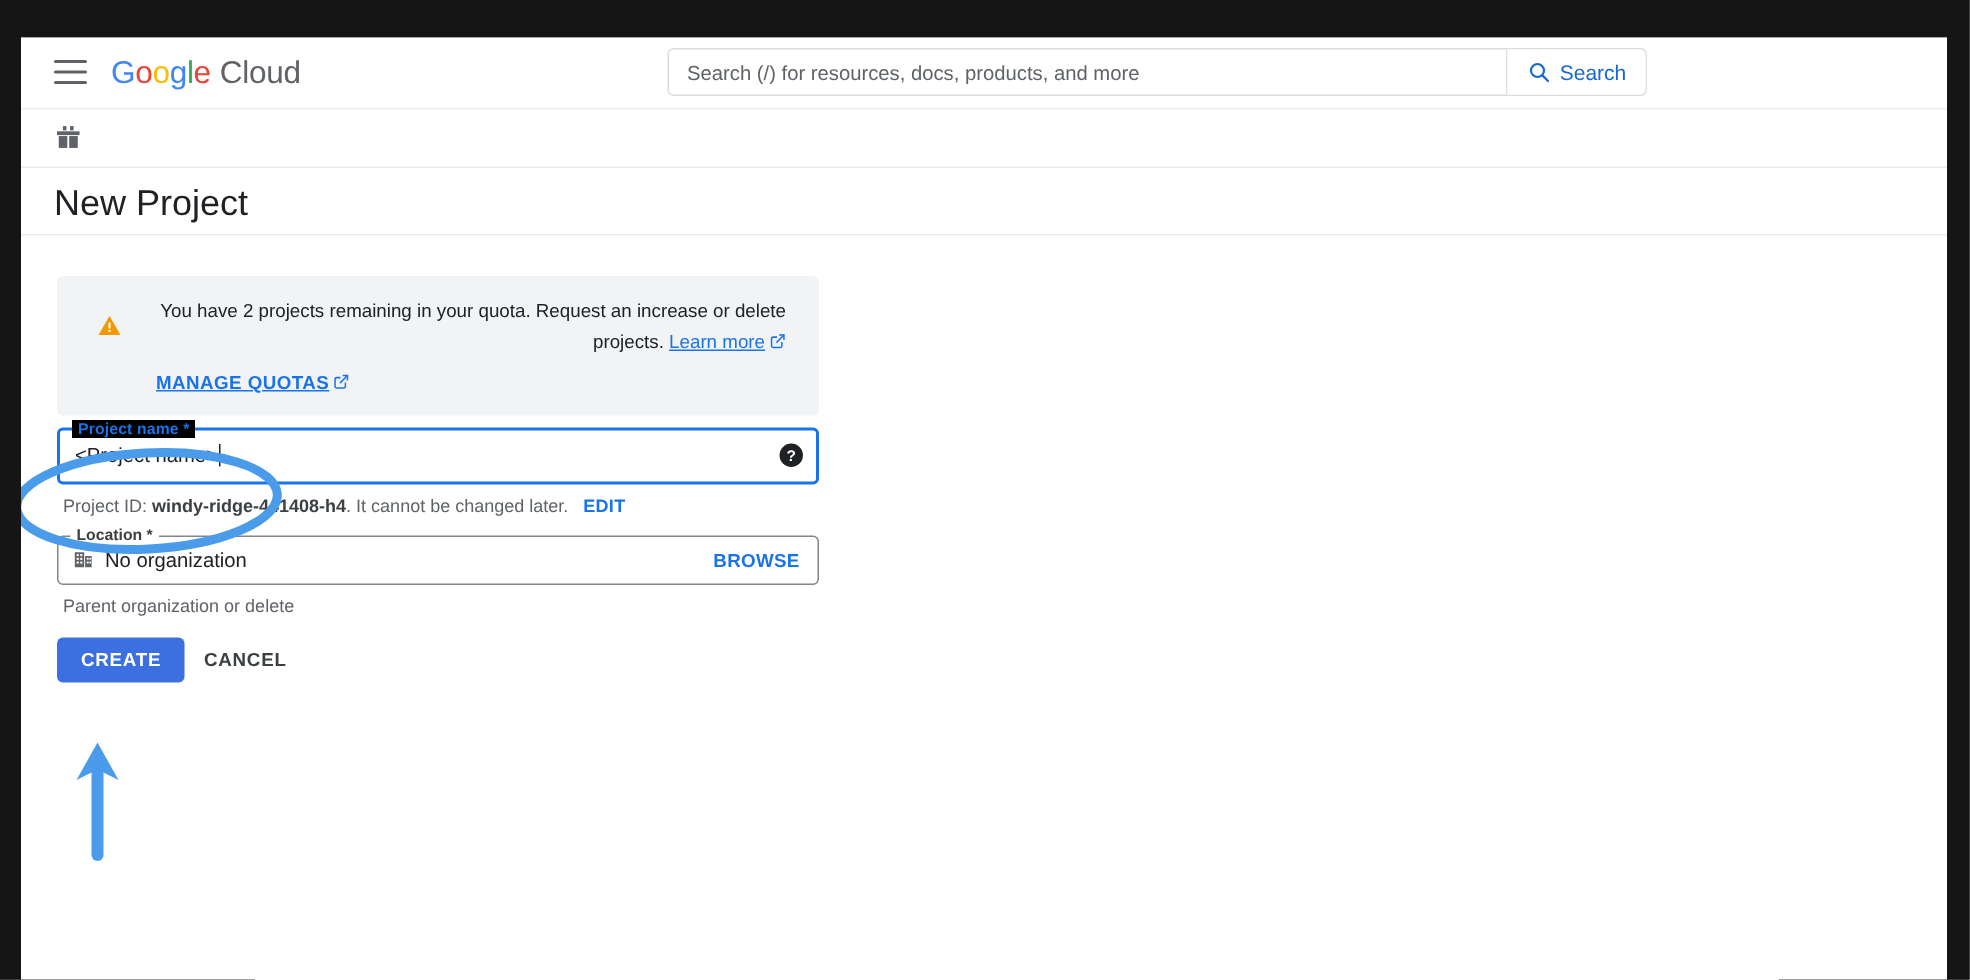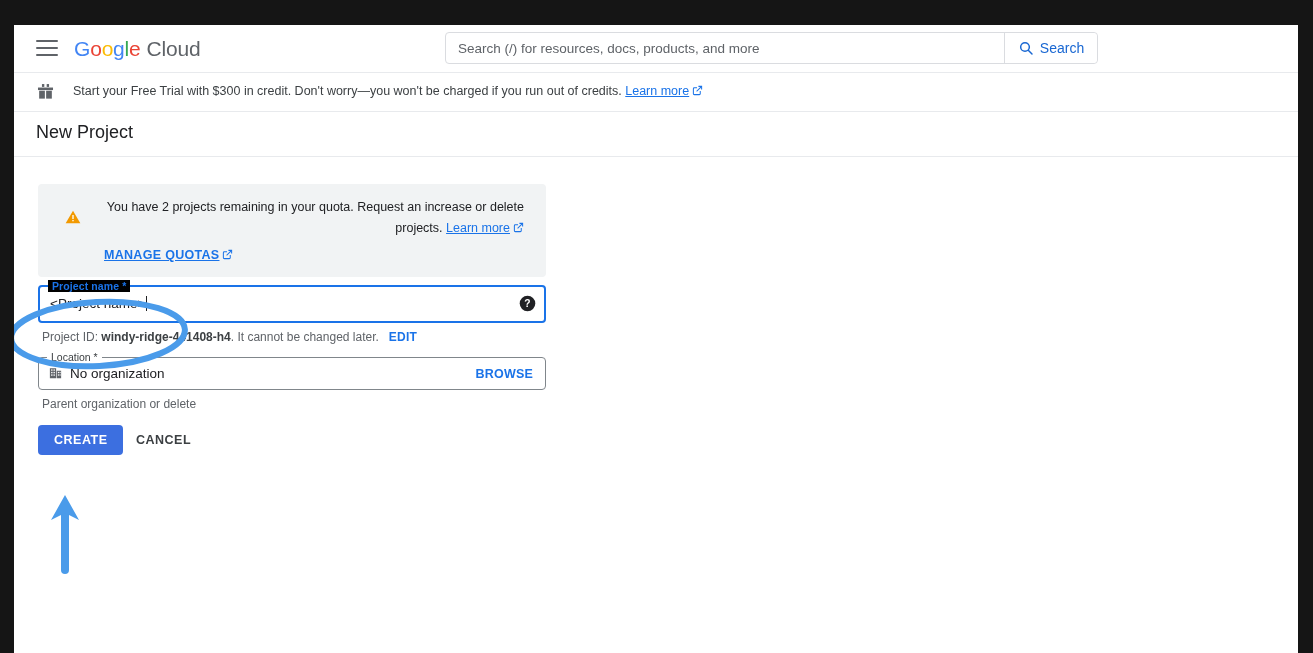--- a/index.html
+++ b/index.html
@@ -148,21 +148,21 @@
   .pagetitle {
     position: relative;
     height: 44px;
     border-bottom: 1px solid #e8eaed;
     background: #fff;
   }
   .pagetitle .t {
     position: absolute;
     left: 22px;
     top: 10px;
-    font-size: 18px;
+    font-size: 24px;
     color: #202124;
     font-weight: 400;
   }
 
   
   .content {
     position: relative;
     padding: 0;
   }
 
@@ -280,21 +280,21 @@
     background: #fff;
   }
   .field-loc .flabel {
     position: absolute;
     left: 8px;
     top: -7px;
     background: #fff;
     padding: 0 4px;
     font-size: 10.5px;
     color: #3c4043;
-    font-weight: normal;
+    font-weight: bold;
   }
   .field-loc .bldico {
     position: absolute;
     left: 9px;
     top: 7px;
   }
   .field-loc .fvalue {
     position: absolute;
     left: 31px;
     top: 8px;
@@ -399,30 +399,20 @@
     <div class="trialbar">
       <span class="gift">
         <svg width="19" height="19" viewBox="0 0 24 24" fill="#5f6368">
           <rect x="2.5" y="7" width="19" height="3.2"></rect>
           <rect x="4" y="11" width="7.2" height="10"></rect>
           <rect x="12.8" y="11" width="7.2" height="10"></rect>
           <rect x="7.5" y="2.6" width="3" height="3.6"></rect>
           <rect x="13.5" y="2.6" width="3" height="3.6"></rect>
         </svg>
       </span>
-      <div class="trialtext">
-        <span>Start your Free Trial with $300 in credit. Don't worry—you won't be charged if you run out of credits.</span>
-        <span class="lnk">Learn more</span><span class="extico">
-          <svg width="11" height="11" viewBox="0 0 24 24" fill="none" stroke="#1a73e8" stroke-width="2.2">
-            <path d="M18 13v6a2 2 0 0 1-2 2H5a2 2 0 0 1-2-2V8a2 2 0 0 1 2-2h6"></path>
-            <polyline points="14 3 21 3 21 10"></polyline>
-            <line x1="10" y1="14" x2="21" y2="3"></line>
-          </svg>
-        </span>
-      </div>
     </div>
 
     <div class="pagetitle">
       <div class="t">New Project</div>
     </div>
 
     <div class="content">
 
       <div class="quotabox">
         <span class="warnico">

